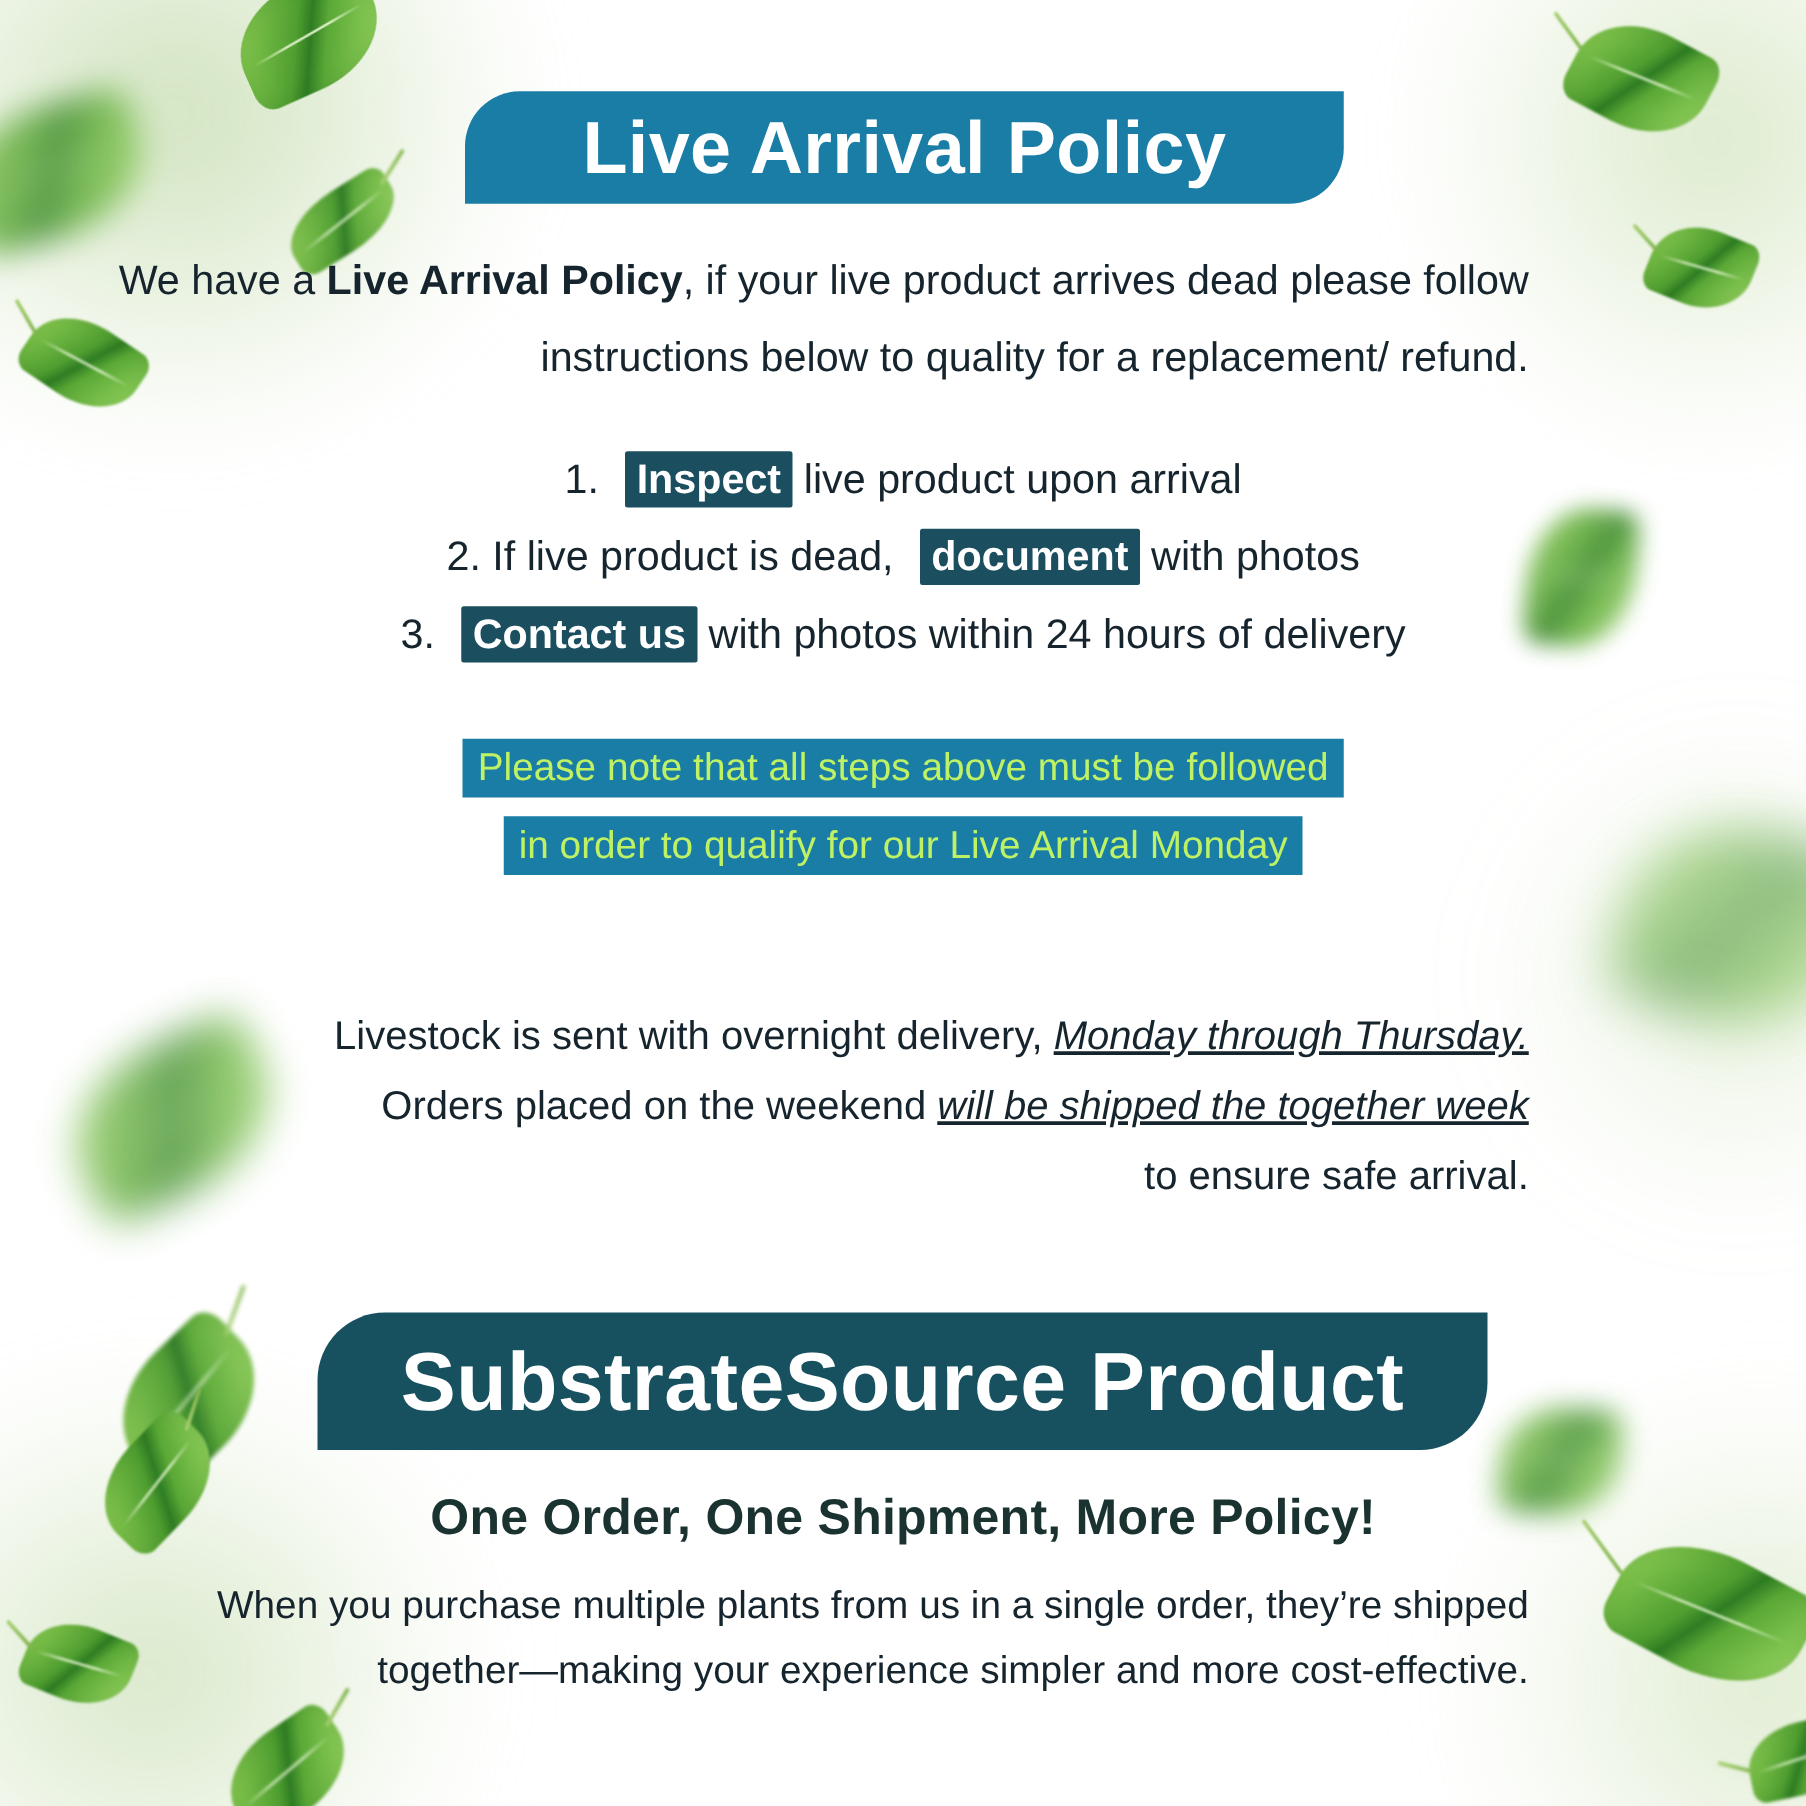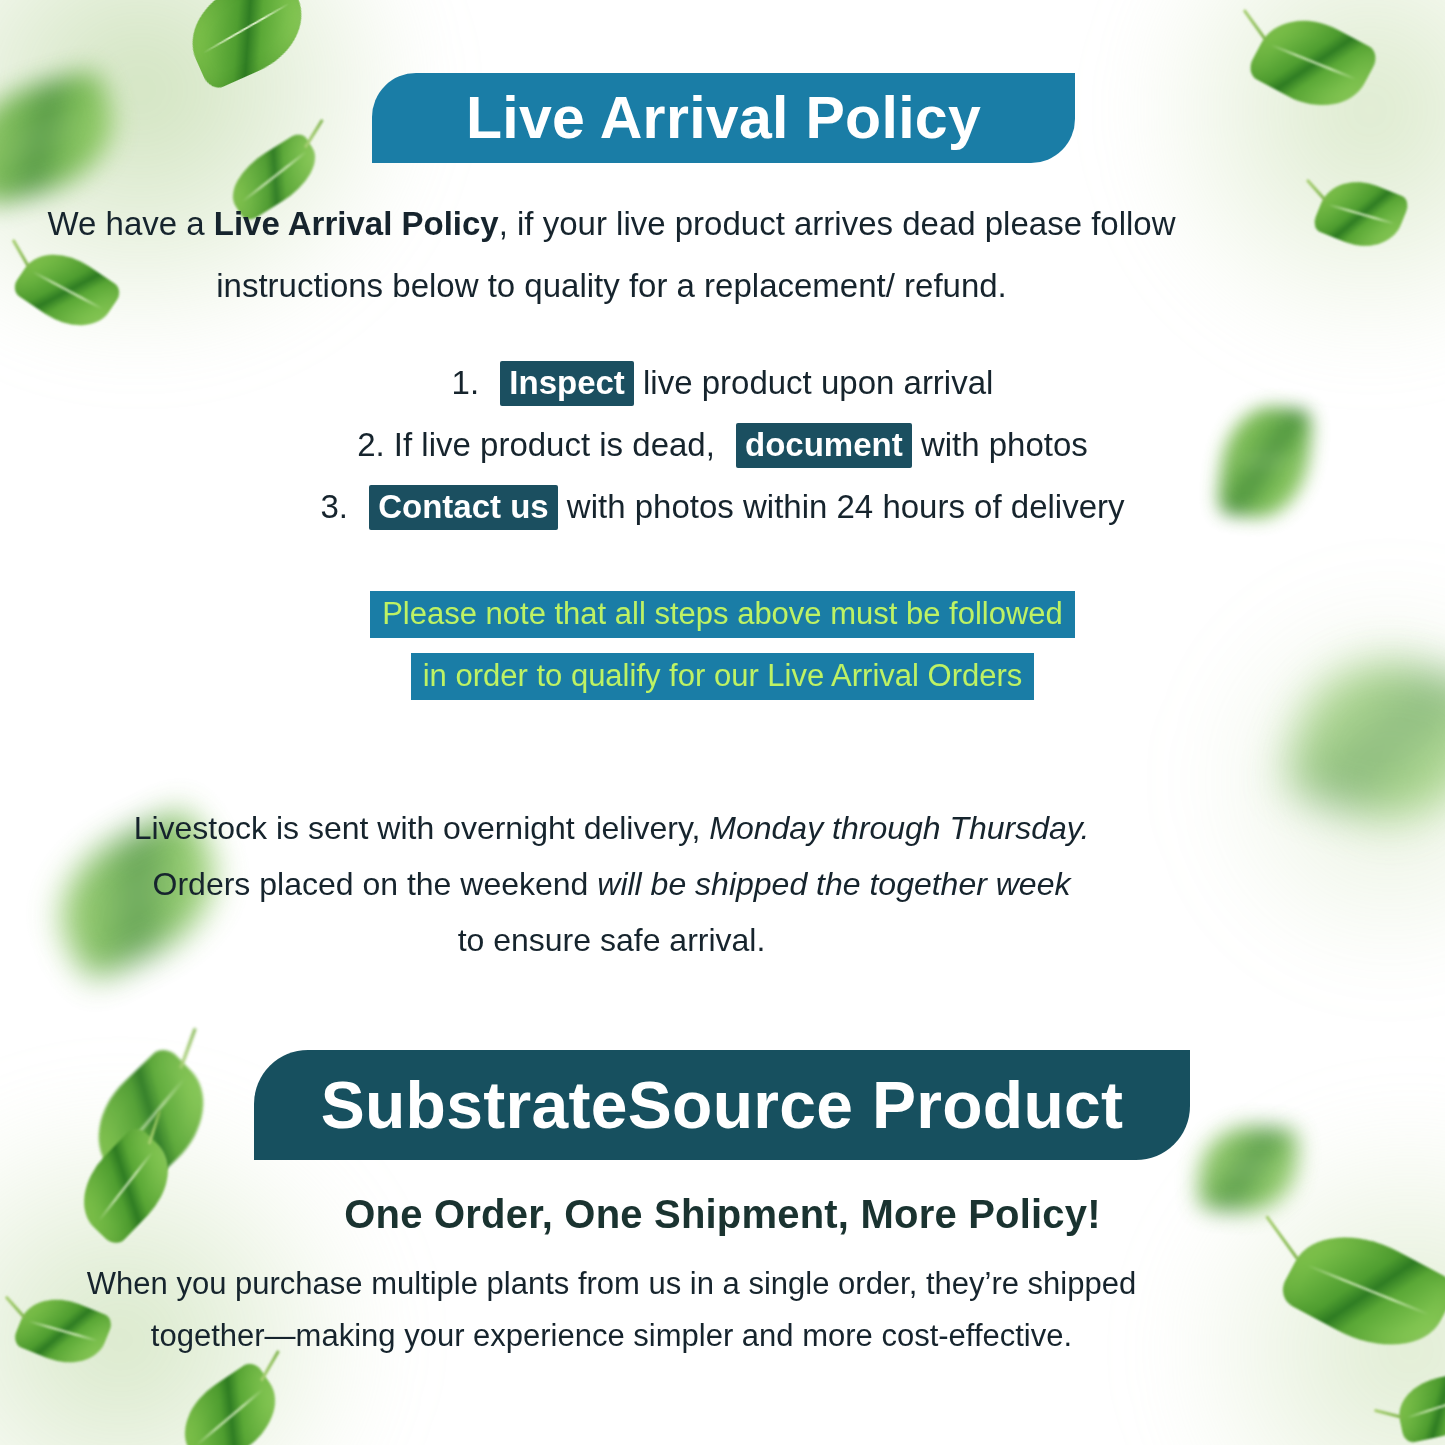--- a/index.html
+++ b/index.html
@@ -116,21 +116,21 @@
     width: 936px; height: 110px;
     background: #17505f;
     border-radius: 54px 0 54px 0;
     font-size: 66px;
   }
 
   .para {
     position: absolute;
     left: 0;
     width: 1223px;
-    text-align: center;
+    text-align: right;
     color: #16242d;
     font-weight: 400;
   }
 
   .intro {
     top: 193px;
     font-size: 33px;
     line-height: 62px;
   }
   .intro b { font-weight: 700; }
@@ -170,21 +170,21 @@
     padding: 5px 12px 7px 12px;
     white-space: nowrap;
     text-align: right;
   }
 
   .shipping {
     top: 800px;
     font-size: 32px;
     line-height: 56px;
   }
-  .shipping i { font-style: italic; }
+  .shipping i { font-style: italic; text-decoration: underline; }
 
   .subhead {
     position: absolute;
     left: 0;
     top: 1192px;
     width: 1445px;
     text-align: center;
     color: #1a3330;
     font-size: 40px;
     font-weight: 700;
@@ -306,21 +306,21 @@
       <div class="step">
         <span>3.</span><span> </span><span class="hl">Contact us</span><span> with photos within 24 hours of delivery</span>
       </div>
     </div>
 
     <div class="notebox">
       <div>
         <span class="nline">Please note that all steps above must be followed</span>
       </div>
       <div>
-        <span class="nline">in order to qualify for our Live Arrival Orders</span>
+        <span class="nline">in order to qualify for our Live Arrival Monday</span>
       </div>
     </div>
 
     <div class="para shipping">
       <div><span>Livestock is sent with overnight delivery, </span><i>Monday through Thursday.</i></div>
       <div><span>Orders placed on the weekend </span><i>will be shipped the together week</i></div>
       <div>to ensure safe arrival.</div>
     </div>
 
     <div class="banner bottom">

